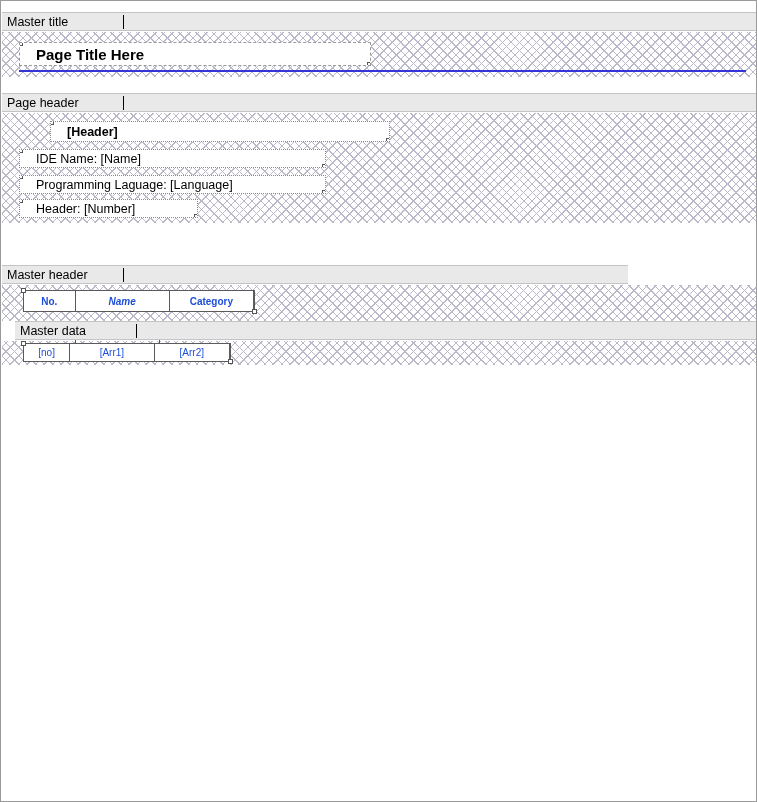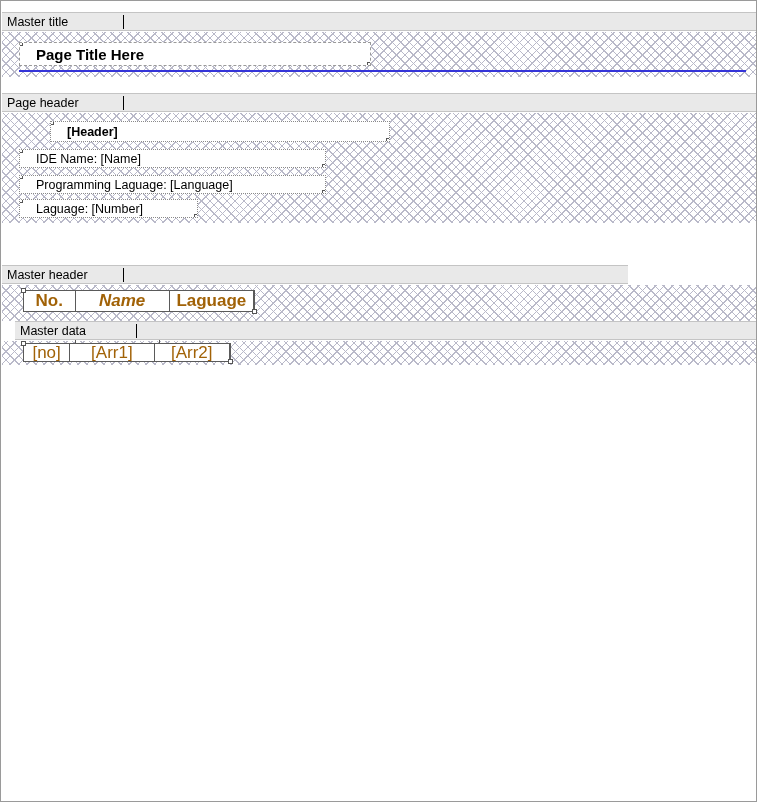--- a/index.html
+++ b/index.html
@@ -106,22 +106,22 @@
     display: flex;
     box-sizing: border-box;
     background: #ffffff;
     border: 1px solid #5a5a5a;
   }
   .tbl .cell {
     box-sizing: border-box;
     display: flex;
     align-items: center;
     justify-content: center;
-    font-size: 17px;
-    color: #a16207;
+    font-size: 10px;
+    color: #1d4ed8;
     border-right: 1px solid #5a5a5a;
     height: 100%;
     overflow: hidden;
     white-space: nowrap;
   }
   .tbl .cell:last-child { border-right: none; }
   .tbl.head .cell { font-weight: bold; }
   .tbl .handle {
     position: absolute;
     width: 3px;
@@ -169,36 +169,36 @@
 
   <div class="hatch" style="top:112px; width:755px; height:110px;">
   </div>
 
   <div class="obj bold" style="left:18px; top:120px; width:340px; height:21px;margin-left:31px;">[Header]</div>
 
   <div class="obj" style="left:18px; top:148px; width:307px; height:19px;">IDE Name: [Name]</div>
 
   <div class="obj" style="left:18px; top:174px; width:307px; height:19px;">Programming Laguage: [Language]</div>
 
-  <div class="obj" style="left:18px; top:198px; width:179px; height:19px;">Laguage: [Number]</div>
+  <div class="obj" style="left:18px; top:198px; width:179px; height:19px;">Header: [Number]</div>
 
   <div class="page-body" style="top:222px; width:755px; height:42px;"></div>
 
   <div class="band-bar" style="top:264px; width:626px;">
     <span class="band-label">Master header</span>
     <span class="band-tick" style="left:121px;"></span>
   </div>
 
   <div class="hatch" style="top:284px; width:755px; height:36px;">
   </div>
 
   <div class="tbl head" style="left:22px; top:289px; width:232px; height:22px;">
     <div class="cell" style="width:52px;">No.</div>
     <div class="cell" style="width:95px;font-style:italic;">Name</div>
-    <div class="cell" style="width:85px;">Laguage</div>
+    <div class="cell" style="width:85px;">Category</div>
     <span class="handle" style="left:-3px; top:-3px;"></span>
     <span class="handle" style="right:-3px; bottom:-3px;"></span>
   </div>
 
   <div class="band-bar" style="top:320px; width:755px;margin-left:13px;">
     <span class="band-label">Master data</span>
     <span class="band-tick" style="left:121px;"></span>
   </div>
 
   <div class="hatch" style="top:340px; width:755px; height:24px;">

